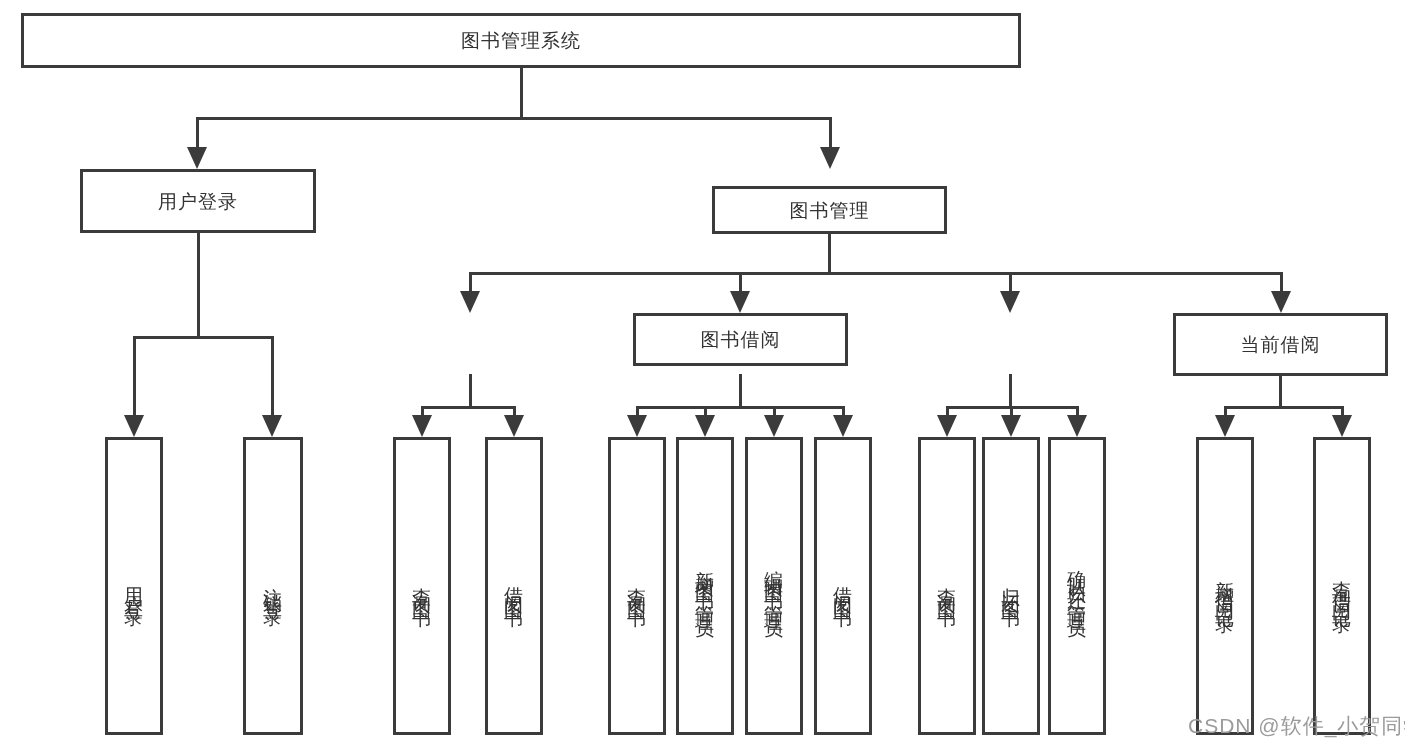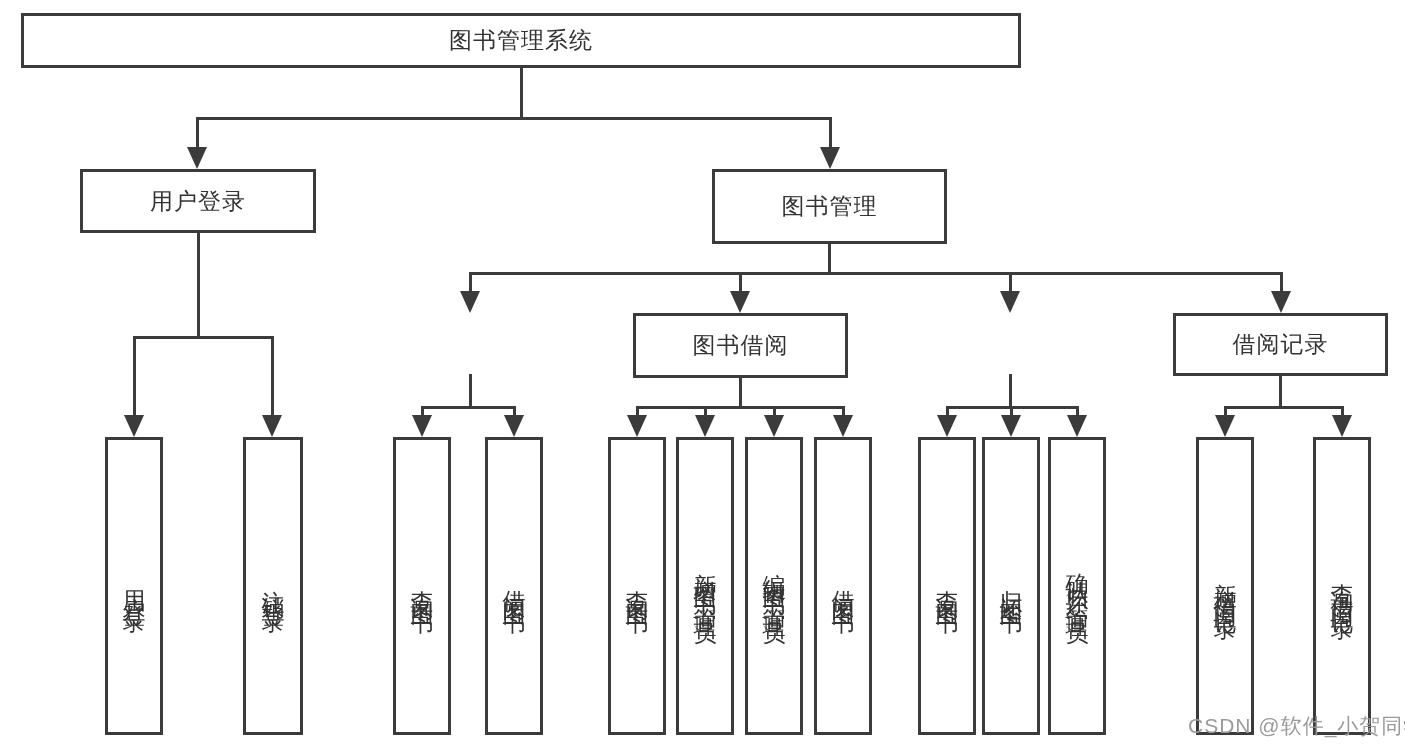--- a/index.html
+++ b/index.html
@@ -21,21 +21,21 @@
     box-sizing: border-box;
     background: #ffffff;
     border: 3px solid #3b3b3b;
     display: flex;
     align-items: center;
     justify-content: center;
     z-index: 2;
   }
   .box .lbl {
     color: #333333;
-    font-size: 23px;
+    font-size: 19px;
     letter-spacing: 1px;
     line-height: 1;
     white-space: nowrap;
   }
   .vbox {
     top: 437px;
     height: 298px;
   }
   .vbox .lbl {
     writing-mode: vertical-rl;
@@ -129,29 +129,29 @@
       <div class="arrow" style="left: 1332px; top: 415px;"></div>
     </div>
 
   <div class="box" style="left:21px;top:13px;width:1000px;height:55px">
     <span class="lbl">图书管理系统</span>
   </div>
 
   <div class="box" style="left:80px;top:169px;width:236px;height:64px">
     <span class="lbl">用户登录</span>
   </div>
-  <div class="box" style="left:712px;top:169px;width:235px;height:75px">
+  <div class="box" style="left:712px;top:186px;width:235px;height:48px">
     <span class="lbl">图书管理</span>
   </div>
 
-  <div class="box" style="left:633px;top:313px;width:215px;height:65px">
+  <div class="box" style="left:633px;top:313px;width:215px;height:53px">
     <span class="lbl">图书借阅</span>
   </div>
   <div class="box" style="left:1173px;top:313px;width:215px;height:63px">
-    <span class="lbl">借阅记录</span>
+    <span class="lbl">当前借阅</span>
   </div>
 
   <div class="box vbox" style="left:105px;width:58px">
     <span class="lbl">用户登录</span>
   </div>
   <div class="box vbox" style="left:243px;width:60px">
     <span class="lbl">注销登录</span>
   </div>
   <div class="box vbox" style="left:393px;width:58px">
     <span class="lbl">查询图书</span>

